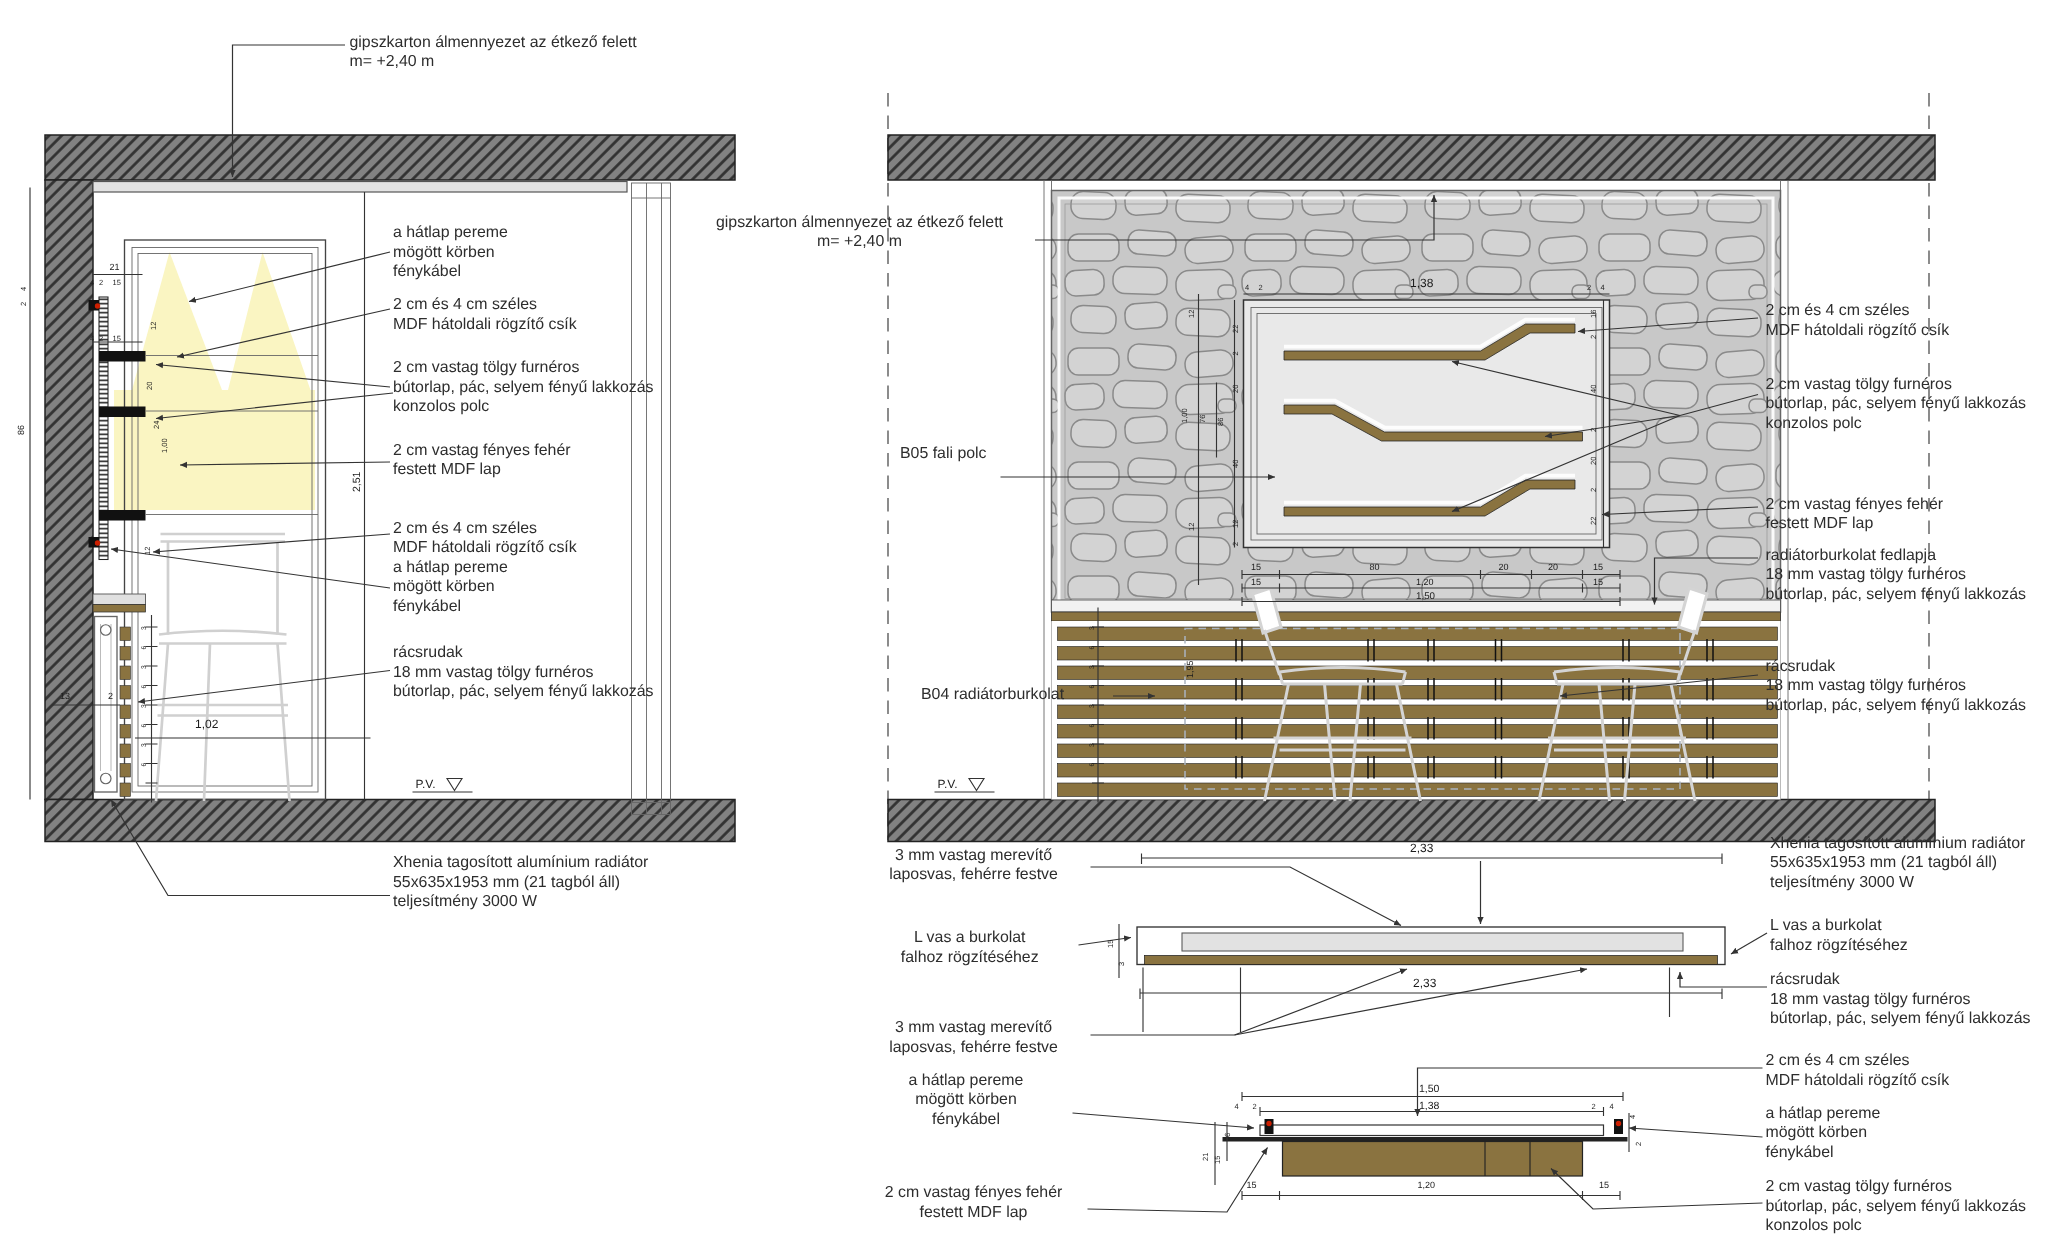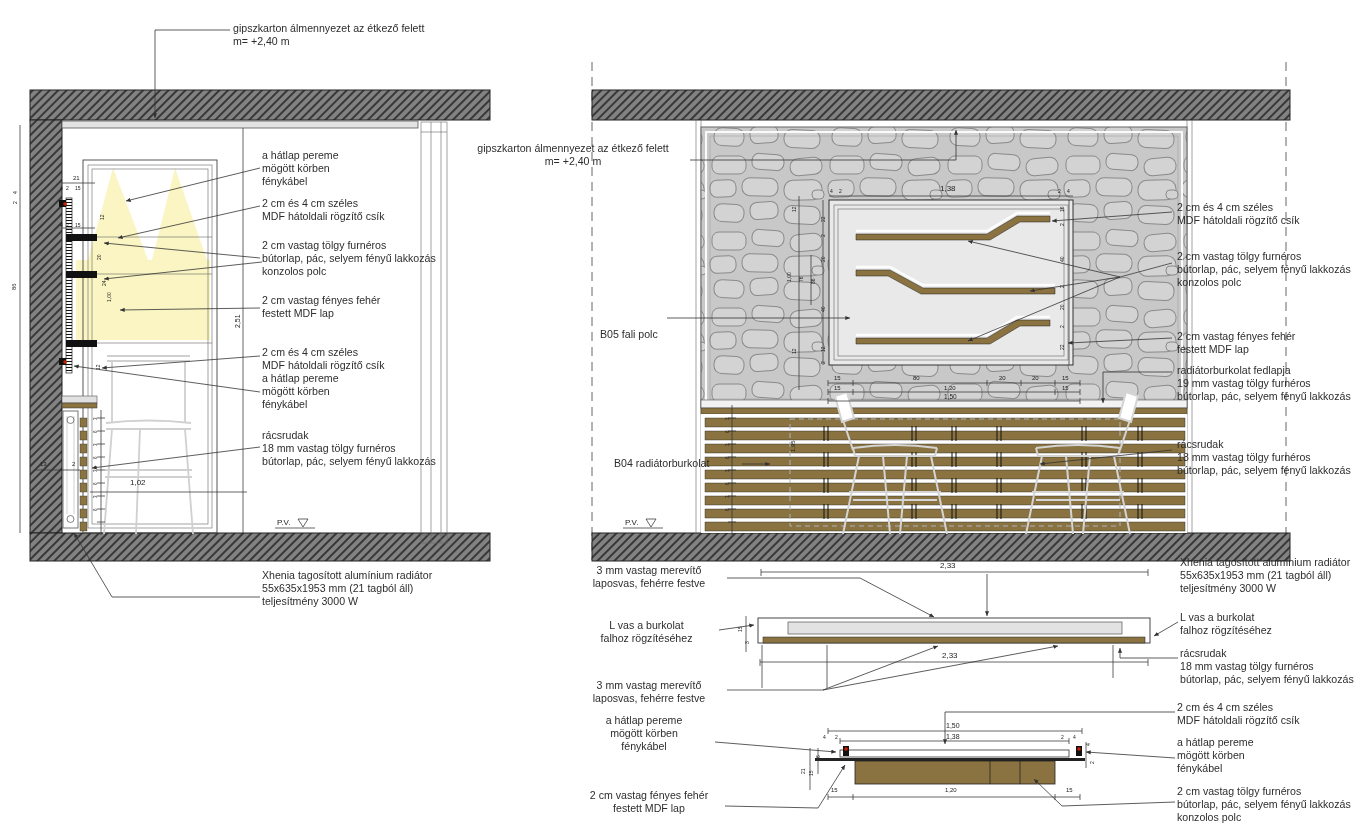--- a/index.html
+++ b/index.html
@@ -362,21 +362,21 @@
 fénykábel</div>
 <div class="ann" style="left:262px;top:429px">rácsrudak
 18 mm vastag tölgy furnéros
 bútorlap, pác, selyem fényű lakkozás</div>
 <div class="ann" style="left:262px;top:569px">Xhenia tagosított alumínium radiátor
 55x635x1953 mm (21 tagból áll)
 teljesítmény 3000 W</div>
 
 <div class="ann c" style="left:455px;top:142px;width:236px">gipszkarton álmennyezet az étkező felett
 m= +2,40 m</div>
-<div class="ann" style="left:600px;top:328px">B05 fali polc</div>
+<div class="ann" style="left:600px;top:296px">B05 fali polc</div>
 <div class="ann" style="left:614px;top:457px">B04 radiátorburkolat</div>
 
 <div class="ann r" style="left:575px;top:564px;width:148px">3 mm vastag merevítő
 laposvas, fehérre festve</div>
 <div class="ann r" style="left:575px;top:619px;width:143px">L vas a burkolat
 falhoz rögzítéséhez</div>
 <div class="ann r" style="left:575px;top:679px;width:148px">3 mm vastag merevítő
 laposvas, fehérre festve</div>
 <div class="ann r" style="left:575px;top:714px;width:138px">a hátlap pereme
 mögött körben
@@ -385,21 +385,21 @@
 festett MDF lap</div>
 
 <div class="ann" style="left:1177px;top:201px">2 cm és 4 cm széles
 MDF hátoldali rögzítő csík</div>
 <div class="ann" style="left:1177px;top:250px">2 cm vastag tölgy furnéros
 bútorlap, pác, selyem fényű lakkozás
 konzolos polc</div>
 <div class="ann" style="left:1177px;top:330px">2 cm vastag fényes fehér
 festett MDF lap</div>
 <div class="ann" style="left:1177px;top:364px">radiátorburkolat fedlapja
-19 mm vastag tölgy furnéros
+18 mm vastag tölgy furnéros
 bútorlap, pác, selyem fényű lakkozás</div>
 <div class="ann" style="left:1177px;top:438px">rácsrudak
 18 mm vastag tölgy furnéros
 bútorlap, pác, selyem fényű lakkozás</div>
 <div class="ann" style="left:1180px;top:556px">Xhenia tagosított alumínium radiátor
 55x635x1953 mm (21 tagból áll)
 teljesítmény 3000 W</div>
 <div class="ann" style="left:1180px;top:611px">L vas a burkolat
 falhoz rögzítéséhez</div>
 <div class="ann" style="left:1180px;top:647px">rácsrudak

